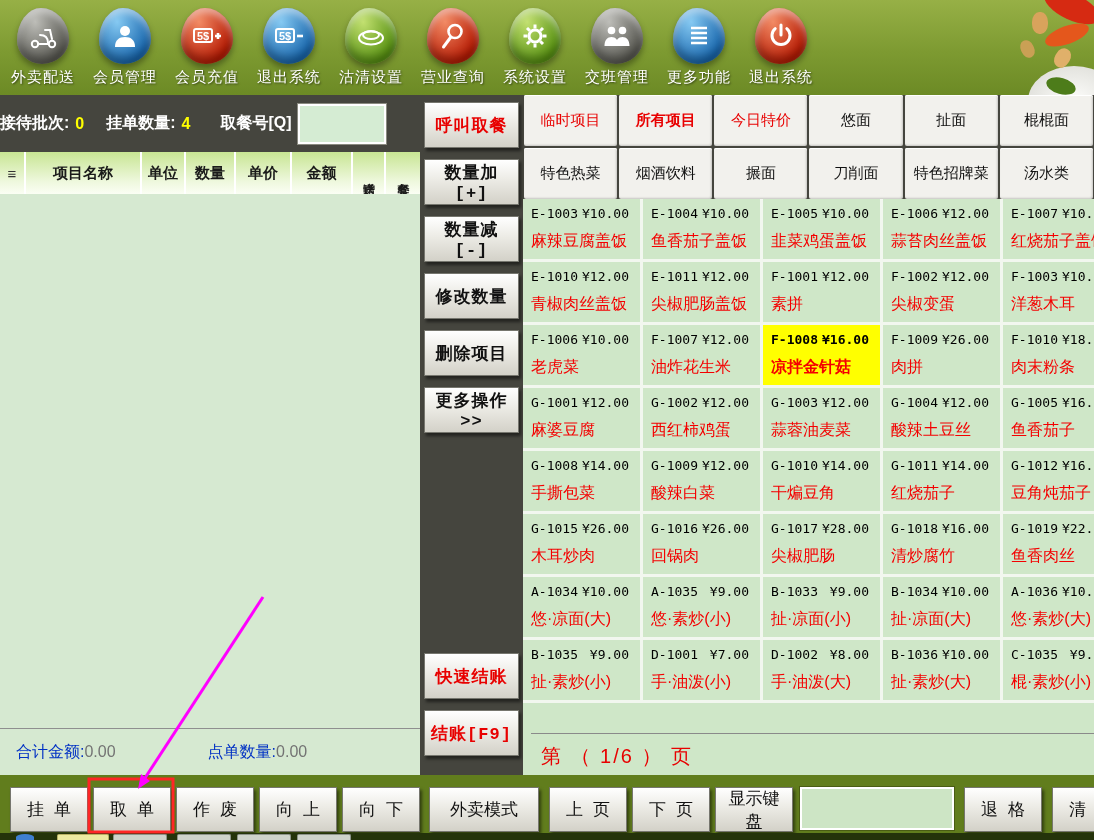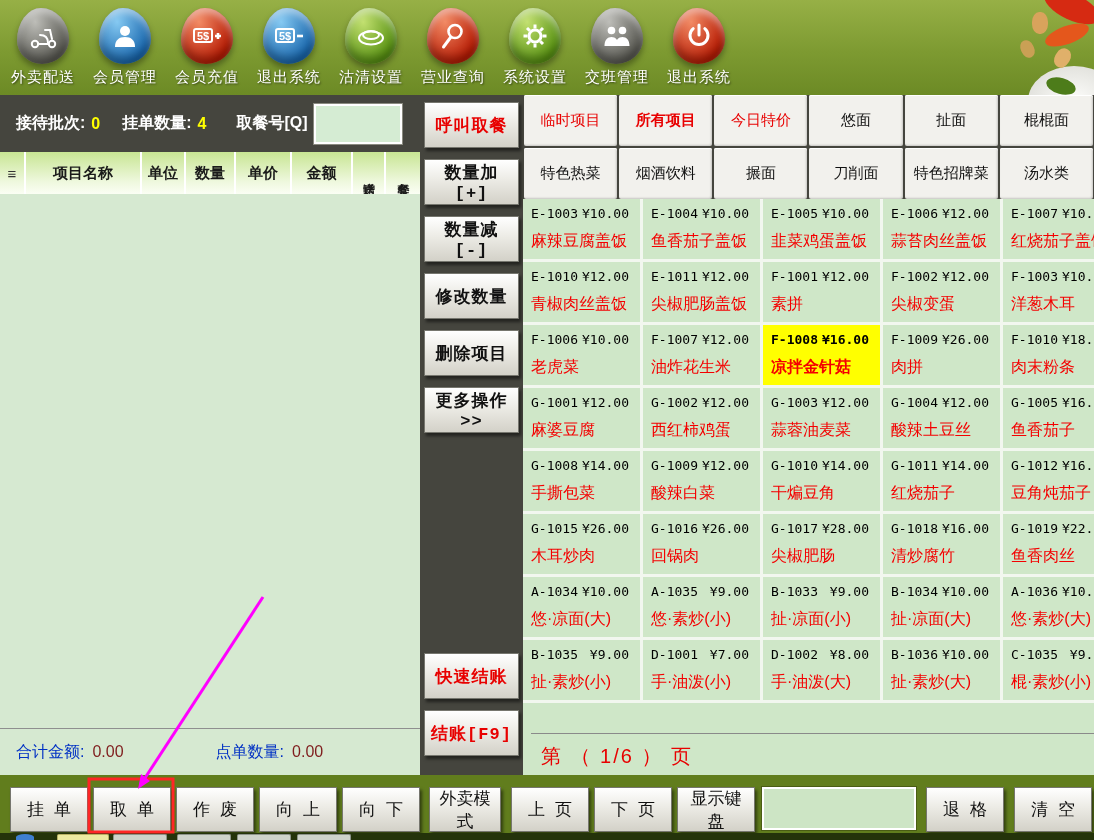--- a/index.html
+++ b/index.html
@@ -28,35 +28,35 @@
   .d-peanut2{right:24px;top:48px;width:15px;height:20px;background:#e0b06a;border-radius:45%;transform:rotate(30deg);}
   .d-peanut3{right:60px;top:40px;width:13px;height:18px;background:#caa055;border-radius:45%;transform:rotate(-25deg);}
   .d-bowl{right:-26px;top:66px;width:92px;height:70px;background:radial-gradient(#fdfdfb,#d8d8d2);border-radius:50%;}
   .d-leaf{right:18px;top:78px;width:30px;height:16px;background:#4d7c1a;border-radius:50%;transform:rotate(15deg);}
 
   
   .main{position:absolute;left:0;top:95px;width:1094px;height:680px;display:flex;}
 
   
   .left{width:420px;display:flex;flex-direction:column;background:#d6e9d1;}
-  .info-bar{height:57px;background:#45453e;display:flex;align-items:center;padding-left:16px;
+  .info-bar{height:57px;background:#45453e;display:flex;align-items:center;
             color:#fff;font-size:16px;font-weight:bold;flex:none;}
   .info-bar .val{color:#ffff00;margin:0 8px 0 6px;}
   .pickup-input{width:80px;height:34px;background:#d5ecd3;border:2px solid #fff;outline:1px solid #8a8a80;margin-left:6px;}
   .grid-header{height:42px;flex:none;display:grid;grid-template-columns:26px 116px 44px 50px 56px 61px 33px 34px;
                background:linear-gradient(180deg,#c8e593 0%,#eef8dd 70%,#fbfef4 100%);
                align-items:center;font-size:15px;font-weight:bold;color:#1a1a1a;}
   .gh-cell{display:flex;align-items:center;justify-content:center;height:100%;border-right:2px solid #fff;}
   .gh-icon{font-size:15px;color:#333;}
   .vtext{writing-mode:vertical-rl;text-orientation:upright;font-size:12px;font-weight:bold;line-height:13px;}
   .list-area{flex:1;background:#d6e9d1;}
   .totals{height:46px;flex:none;background:#d6e9d1;border-top:1px solid #8f8f8f;
           display:flex;align-items:center;padding-left:16px;font-size:16px;font-weight:normal;}
   .totals .lbl{color:#0031c4;}
-  .totals .num{color:#7f1d1d;margin-left:8px;}
+  .totals .num{color:#737373;}
   .totals .lbl2{margin-left:92px;}
 
   
   .mid{width:103px;background:#45453e;display:flex;flex-direction:column;padding-top:7px;gap:11px;box-sizing:border-box;}
   .btn3d{background:linear-gradient(180deg,#ffffff 0%,#ecebe5 45%,#d3d1c8 100%);
          border:1px solid #76766e;border-radius:0;
          box-shadow:2px 3px 3px rgba(0,0,0,.5), inset 0 1px 0 #fff;
          font-family:Liberation Mono, monospace;color:#111;cursor:pointer;
          display:flex;align-items:center;justify-content:center;}
   .mbtn{height:46px;margin:0 4px;font-size:17px;font-weight:bold;flex:none;letter-spacing:1px;}
@@ -81,21 +81,21 @@
   .cell .price{position:absolute;right:11px;top:7px;font-family:"DejaVu Sans Mono",monospace;font-size:13px;color:#000;}
   .cell .name{position:absolute;left:8px;bottom:7px;font-size:16px;color:#f40000;white-space:nowrap;}
   .pager{height:72px;flex:none;background:#cfe7c8;position:relative;}
   .pager::before{content:"";position:absolute;left:8px;right:0;top:30px;border-top:1px solid #8a8a8a;}
   .page-info{position:absolute;left:18px;top:40px;font-size:20px;color:#e80000;letter-spacing:2px;}
 
   
   .bottombar{position:absolute;left:0;top:775px;width:1094px;height:58px;background:#617d1d;
              display:flex;align-items:flex-start;gap:5px;padding:12px 15px 0 10px;box-sizing:border-box;}
   .bbtn{height:45px;width:78px;font-size:17px;flex:none;}
-  .bbtn.wide{width:72px;margin-left:4px;}
+  .bbtn.wide{width:110px;margin-left:4px;}
   .bbtn.g2{margin-left:5px;}
   .binput{width:142px;height:39px;background:#cde5c5;border:2px solid #fff;outline:1px solid #4a5c14;
           margin-left:2px;font-size:17px;padding:0 4px;}
   
   .taskbar{position:absolute;left:0;top:833px;width:1094px;height:7px;background:#24330a;}
   .tb{position:absolute;top:1px;height:6px;border-radius:2px 2px 0 0;}
   .tb-orb{left:16px;width:18px;background:#3f7fd0;border-radius:50% 50% 0 0;}
   .tb-y{left:57px;width:50px;background:#ece9a0;border:1px solid #b8b264;border-bottom:none;}
   .tb-g{background:#cdd2ca;border:1px solid #8d948a;border-bottom:none;width:52px;}
 
@@ -183,20 +183,28 @@
     </div>
     <div class="top-item">
       <div class="pebble gray">
         <svg viewBox="0 0 32 32">
           <circle cx="10.5" cy="10.5" r="3.8" fill="#fff"></circle>
             <circle cx="21.5" cy="10.5" r="3.8" fill="#fff"></circle>
           <path d="M3.5 26c0-6 3-9 7-9s7 3 7 9z M14.5 26c0-6 3-9 7-9s7 3 7 9z" fill="#fff"></path>
         </svg>
       </div>
       <div class="top-label">交班管理</div>
+    </div>
+    <div class="top-item">
+      <div class="pebble blue">
+        <svg viewBox="0 0 32 32" stroke="#fff" stroke-width="2.6">
+          <path d="M8 8h16 M8 13h16 M8 18h16 M8 23h16"></path>
+        </svg>
+      </div>
+      <div class="top-label">更多功能</div>
     </div>
     <div class="top-item">
       <div class="pebble red">
         <svg viewBox="0 0 32 32" fill="none" stroke="#fff" stroke-width="3" stroke-linecap="round">
           <path d="M16 5v10"></path>
             <path d="M10.2 8.6a9 9 0 1 0 11.6 0"></path>
         </svg>
       </div>
       <div class="top-label">退出系统</div>
     </div>

